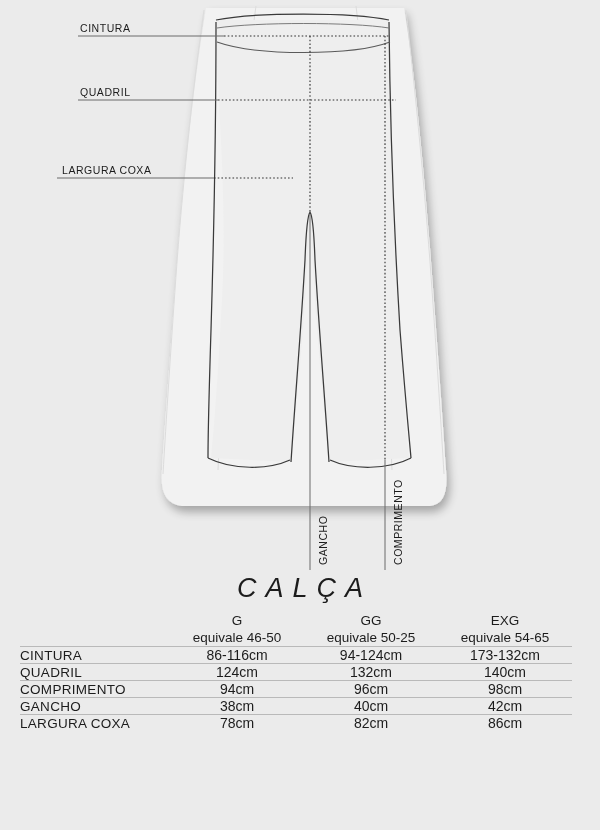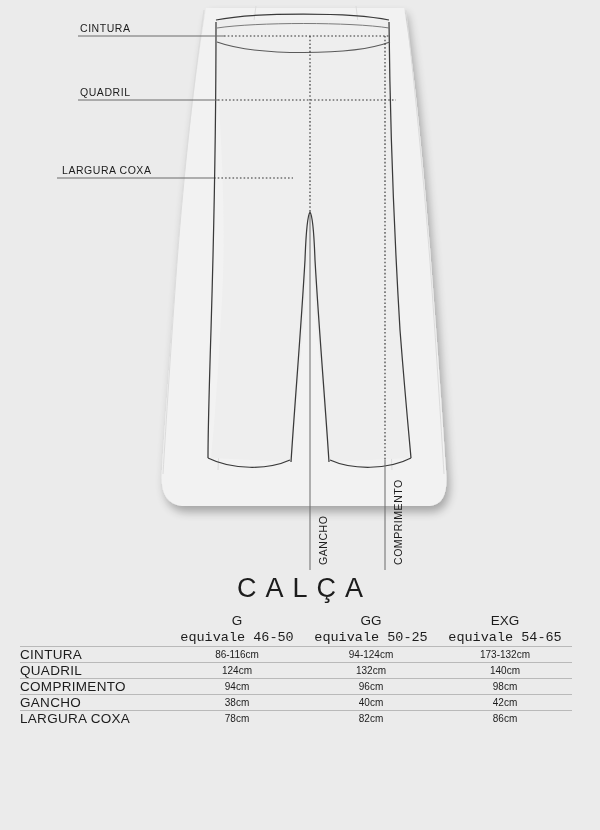--- a/index.html
+++ b/index.html
@@ -37,52 +37,53 @@
 
   
   #title{
     position:absolute;left:0;top:573px;width:600px;
     text-align:center;
     font-size:27px;
     font-weight:400;
     letter-spacing:9px;
     text-indent:9px;
     color:#1c1c1c;
+    font-style:italic;
   }
 
   
   #sizetable{
     position:absolute;left:20px;top:612px;width:552px;
     border-collapse:collapse;
   }
   #sizetable td, #sizetable th{
     padding:0;
     font-weight:400;
     vertical-align:middle;
   }
   .hdr-cell{
     font-size:13.5px;
     text-align:center;
     line-height:17px;
     padding-bottom:5px;
     color:#1c1c1c;
   }
   .hdr-size{display:block;}
-  .hdr-eq{display:block;font-family:Liberation Mono, monospace;}
+  .hdr-eq{display:block;}
   .hdr-blank{}
   .row-sep td{border-top:1px solid #b9b9b9;}
   .rowlabel{
     font-size:13.5px;
     letter-spacing:0.3px;
     padding:9px 0 9px 12px;
     width:150px;
     white-space:nowrap;
   }
   .cellval{
-    font-size:10px;
+    font-size:14px;
     text-align:center;
     padding:9px 0;
     white-space:nowrap;
   }
 </style>
 </head>
 <body>
 
 <div id="diagram">
   <svg viewBox="0 0 600 575" xmlns="http://www.w3.org/2000/svg">

